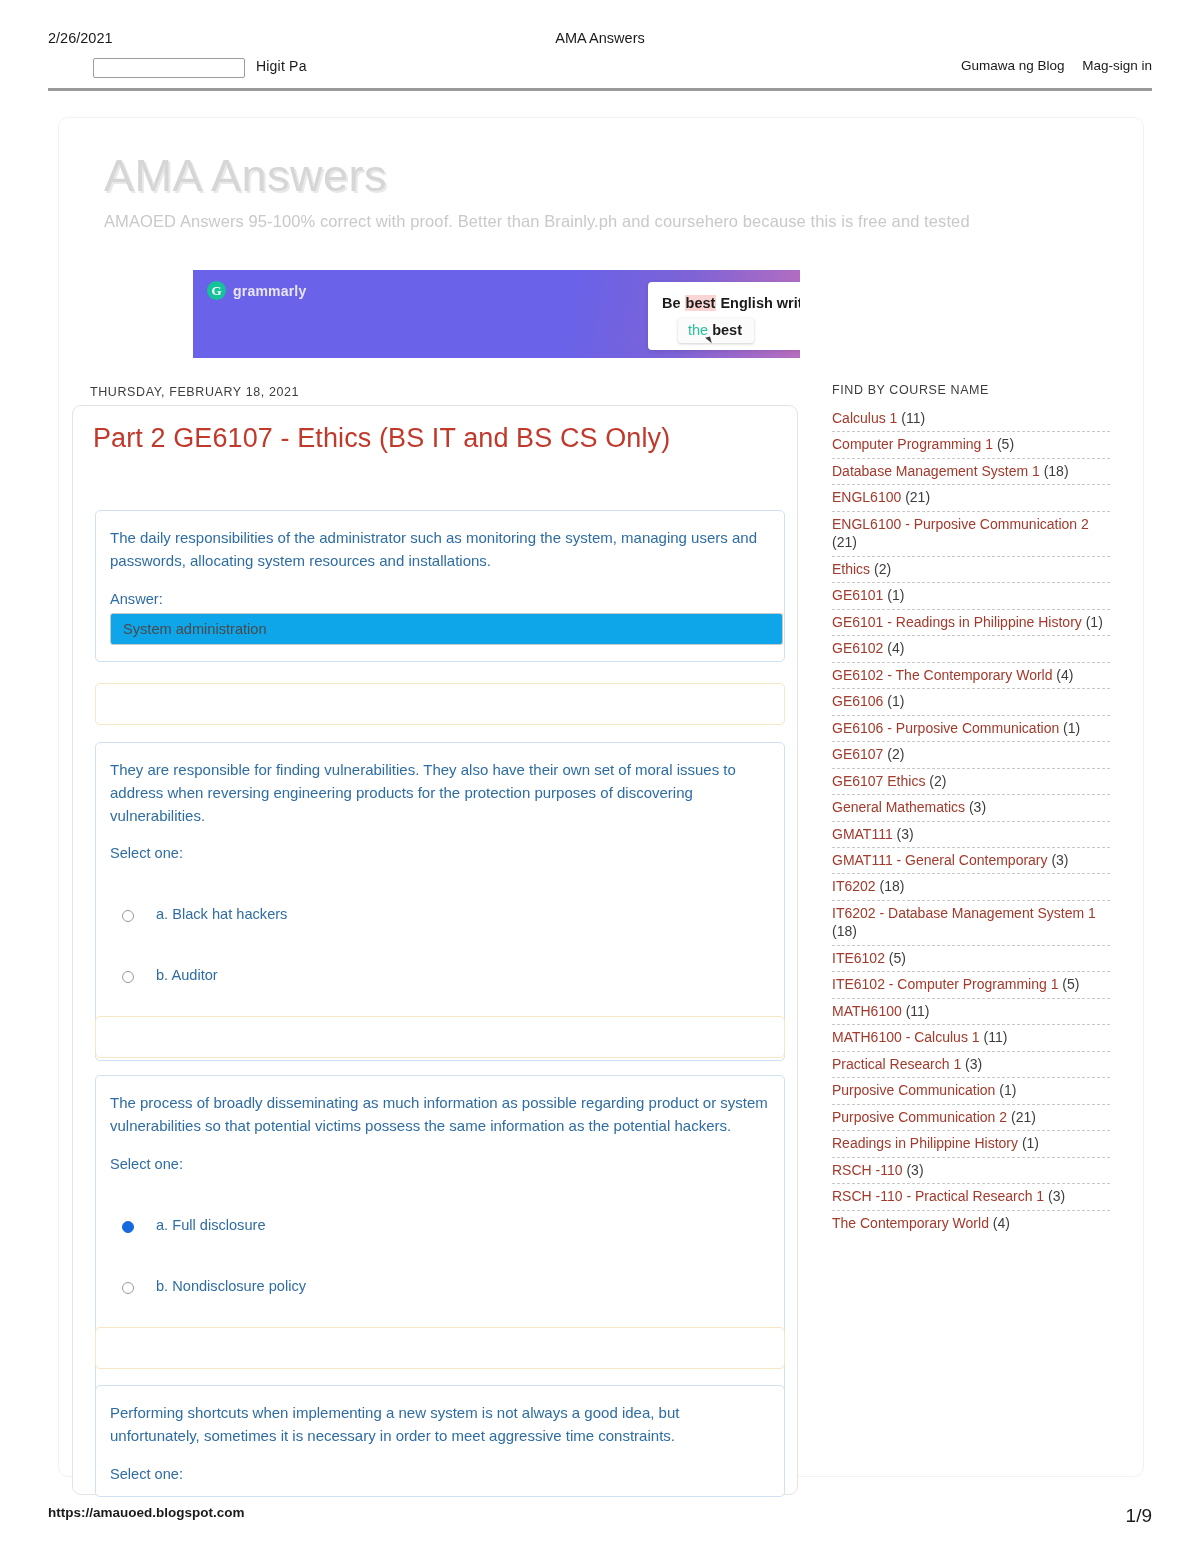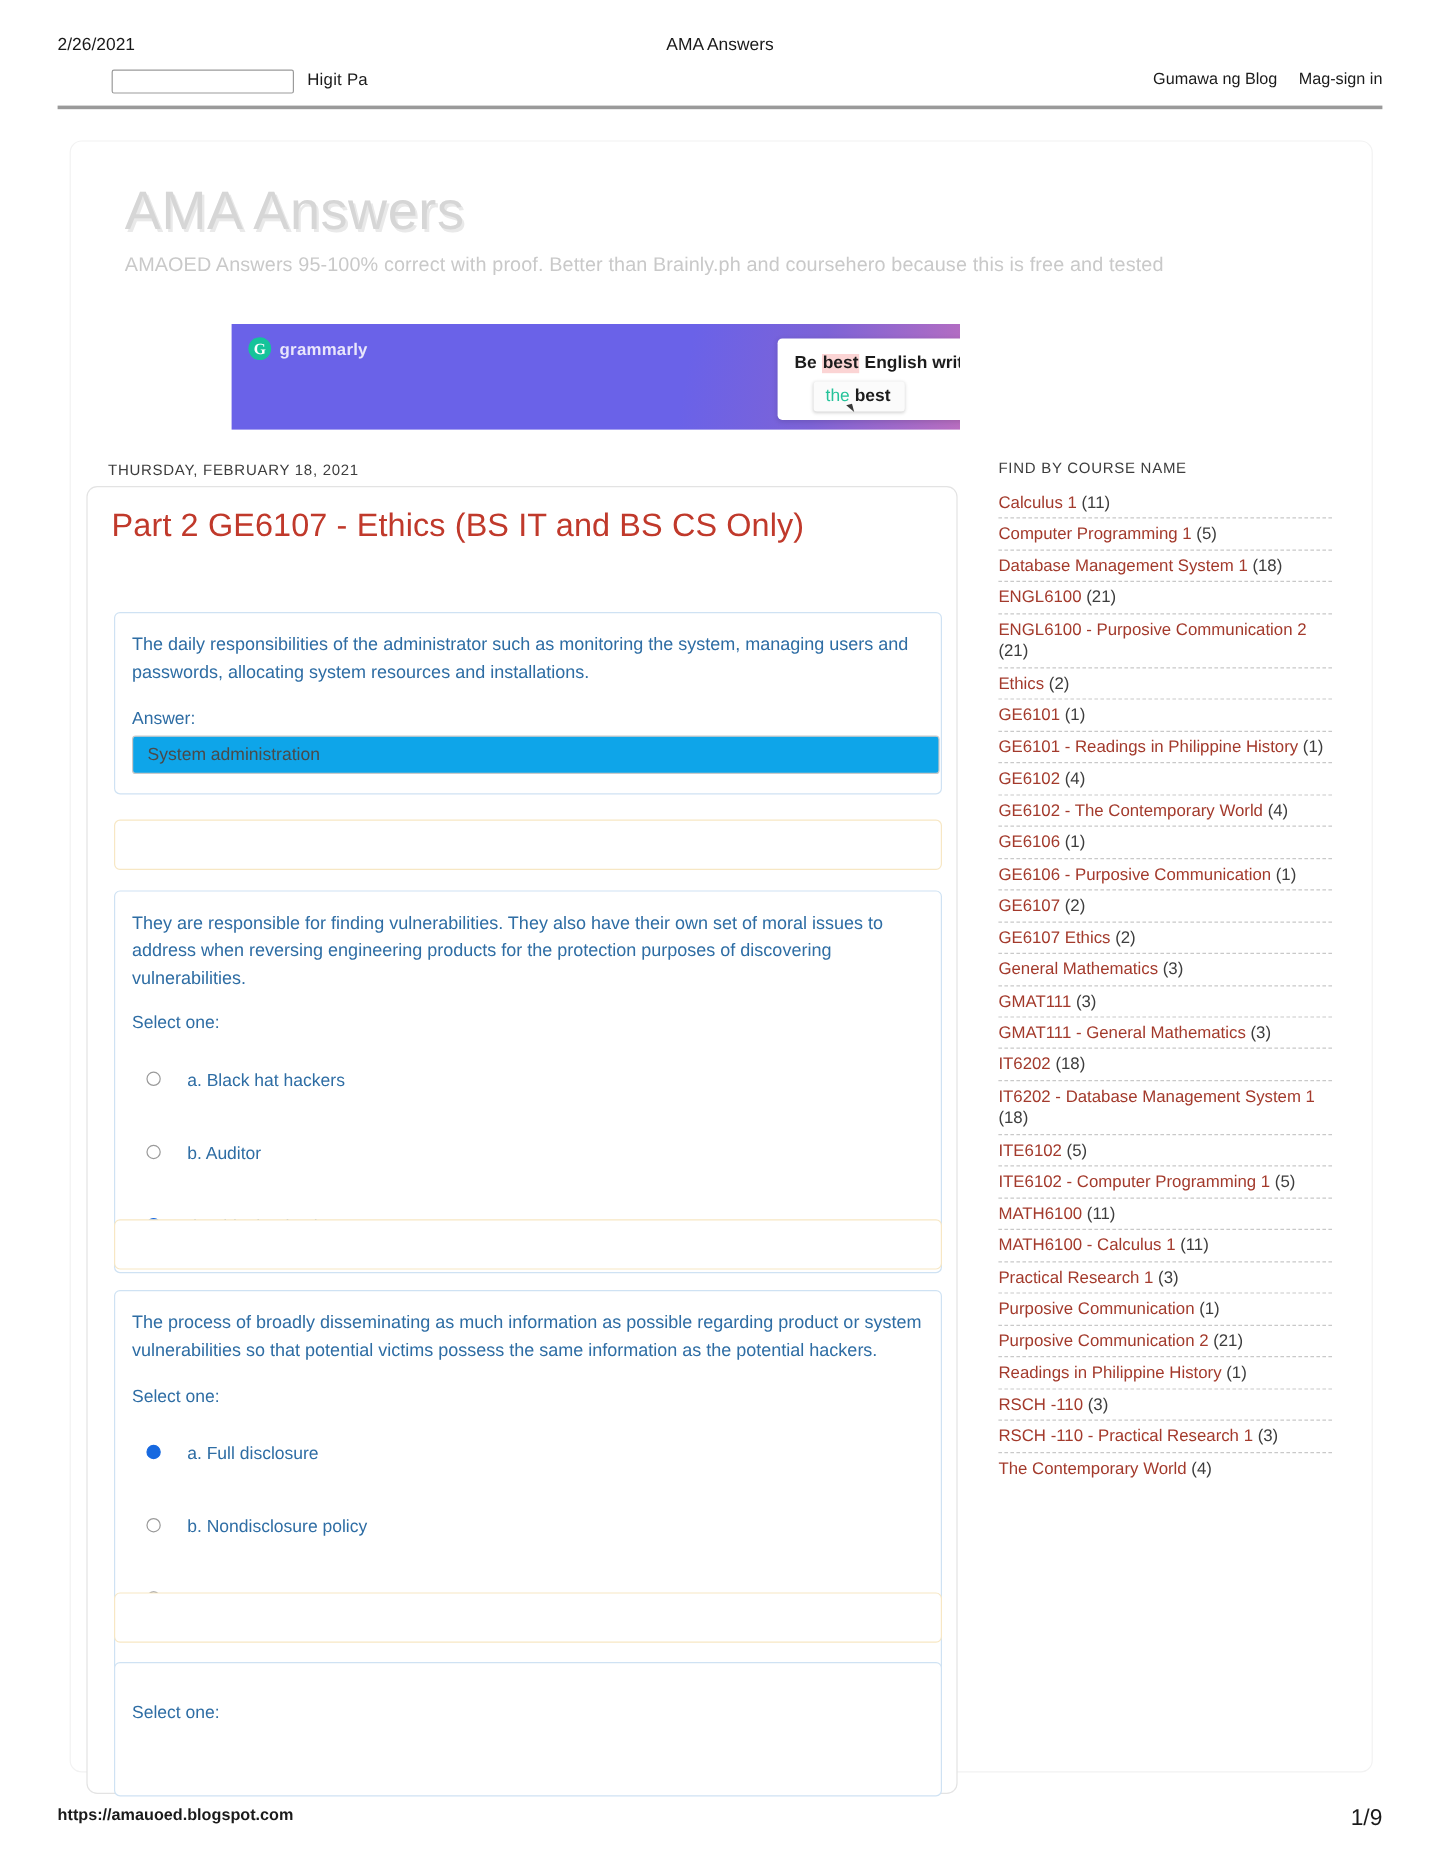--- a/index.html
+++ b/index.html
@@ -186,21 +186,21 @@
     margin-top: 5px;
     width: 673px; height: 32px;
     border: 1px solid #c9c9c9;
     border-radius: 3px;
     background: #0ea5e9;
     display: flex; align-items: center;
     padding-left: 12px;
     font-size: 14.6px; color: #4a4a4a;
   }
   .opt-row {
-    display: flex; align-items: flex-start;
+    display: flex; align-items: flex-end;
     height: 29px;
     font-size: 14.6px; color: #2e6da4; margin-top: 32px;
   }
   .radio {
     width: 12px; height: 12px; border-radius: 50%;
     border: 1px solid #9a9a9a;
     background: #fff;
     margin: 0 22px 0 12px;
     flex: 0 0 auto;
   }
@@ -325,20 +325,21 @@
   </div>
   <div class="opt-row">
     <span class="radio"></span>
     <span>d. Limited disclosure</span>
   </div>
 </div>
 
 <div class="spacer-block" style="top:1327px;"></div>
 
 <div class="qblock" id="q4" style="top:1385px; height:112px; overflow:hidden;">
+  <div class="q-text">Performing shortcuts when implementing a new system is not always a good idea, but unfortunately, sometimes it is necessary in order to meet aggressive time constraints.</div>
   <div class="q-sub">Select one:</div>
 </div>
 
 <div class="sidebar">
   <div class="sb-title">FIND BY COURSE NAME</div>
   <div id="sb-list">
       <div class="sb-item"><span>Calculus 1</span><span class="cnt"> (11)</span></div>
       <div class="sb-item"><span>Computer Programming 1</span><span class="cnt"> (5)</span></div>
       <div class="sb-item"><span>Database Management System 1</span><span class="cnt"> (18)</span></div>
       <div class="sb-item"><span>ENGL6100</span><span class="cnt"> (21)</span></div>
@@ -347,21 +348,21 @@
       <div class="sb-item"><span>GE6101</span><span class="cnt"> (1)</span></div>
       <div class="sb-item"><span>GE6101 - Readings in Philippine History</span><span class="cnt"> (1)</span></div>
       <div class="sb-item"><span>GE6102</span><span class="cnt"> (4)</span></div>
       <div class="sb-item"><span>GE6102 - The Contemporary World</span><span class="cnt"> (4)</span></div>
       <div class="sb-item"><span>GE6106</span><span class="cnt"> (1)</span></div>
       <div class="sb-item"><span>GE6106 - Purposive Communication</span><span class="cnt"> (1)</span></div>
       <div class="sb-item"><span>GE6107</span><span class="cnt"> (2)</span></div>
       <div class="sb-item"><span>GE6107 Ethics</span><span class="cnt"> (2)</span></div>
       <div class="sb-item"><span>General Mathematics</span><span class="cnt"> (3)</span></div>
       <div class="sb-item"><span>GMAT111</span><span class="cnt"> (3)</span></div>
-      <div class="sb-item"><span>GMAT111 - General Mathematics</span><span class="cnt"> (3)</span></div>
+      <div class="sb-item"><span>GMAT111 - General Contemporary</span><span class="cnt"> (3)</span></div>
       <div class="sb-item"><span>IT6202</span><span class="cnt"> (18)</span></div>
       <div class="sb-item"><span>IT6202 - Database Management System 1</span><span class="cnt"> (18)</span></div>
       <div class="sb-item"><span>ITE6102</span><span class="cnt"> (5)</span></div>
       <div class="sb-item"><span>ITE6102 - Computer Programming 1</span><span class="cnt"> (5)</span></div>
       <div class="sb-item"><span>MATH6100</span><span class="cnt"> (11)</span></div>
       <div class="sb-item"><span>MATH6100 - Calculus 1</span><span class="cnt"> (11)</span></div>
       <div class="sb-item"><span>Practical Research 1</span><span class="cnt"> (3)</span></div>
       <div class="sb-item"><span>Purposive Communication</span><span class="cnt"> (1)</span></div>
       <div class="sb-item"><span>Purposive Communication 2</span><span class="cnt"> (21)</span></div>
       <div class="sb-item"><span>Readings in Philippine History</span><span class="cnt"> (1)</span></div>

